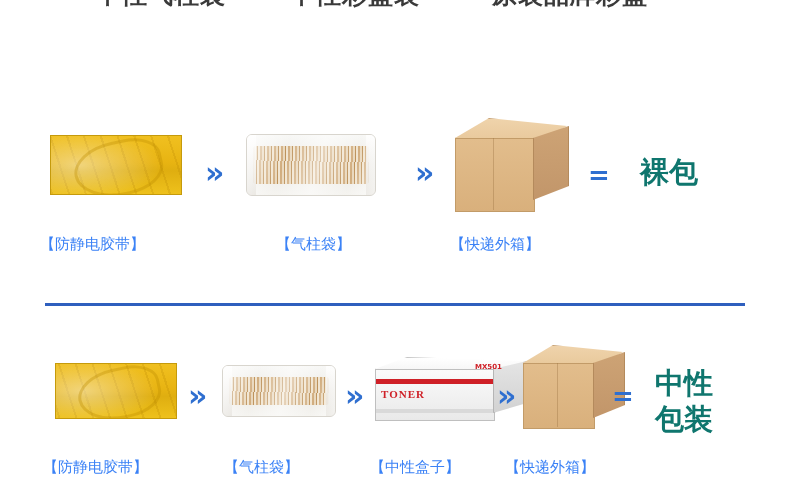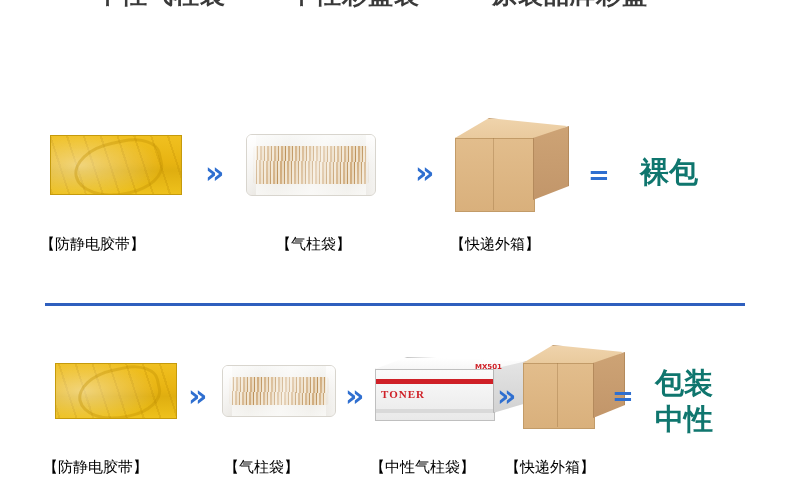--- a/index.html
+++ b/index.html
@@ -46,21 +46,21 @@
   .row1 { top: 110px; height: 150px; }
   .row2 { top: 345px; height: 140px; }
 
   .item {
     position: absolute;
     text-align: center;
   }
   .caption {
     position: absolute;
     font-size: 15px;
-    color: #000000;
+    color: #3b82f6;
     white-space: nowrap;
     font-family: "DejaVu Sans", "Liberation Sans", sans-serif;
   }
 
   
   .arrow {
     position: absolute;
     color: #2f6fd0;
     font-size: 30px;
     font-weight: bold;
@@ -350,33 +350,33 @@
     <div class="tonerbox">
       <div class="ttop"></div>
       <div class="tface"></div>
       <div class="tside"></div>
       <div class="stripe"></div>
       <div class="stripe2"></div>
       <div class="brand">TONER</div>
       <div class="code">MX501</div>
     </div>
   </div>
-  <div class="caption" style="left:370px; top:113px;">【中性气柱袋】</div>
+  <div class="caption" style="left:370px; top:113px;">【中性盒子】</div>
 
   <div class="arrow" style="left:497px; top:36px;">»</div>
 
   <div class="item" style="left:523px; top:0px;">
     <div class="carton" style="width:100px;height:82px;">
       <div class="top" style="width:100px;height:26px;clip-path:polygon(0 18px,30px 0,100px 7px,70px 25px);"></div>
       <div class="face" style="width:70px;height:64px;top:18px;"></div>
       <div class="side" style="left:70px;top:7px;width:30px;height:64px;clip-path:polygon(0 11px,100% 0,100% 53px,0 100%);"></div>
       <div class="seam" style="left:34px;top:18px;height:64px;"></div>
     </div>
   </div>
   <div class="caption" style="left:505px; top:113px;">【快递外箱】</div>
 
   <div class="equals" style="left:612px; top:38px;">=</div>
 
   <div class="result" style="left:655px; top:20px;">
+    <div>中性</div>
     <div>包装</div>
-    <div>中性</div>
   </div>
 </div>
 
 </body></html>

